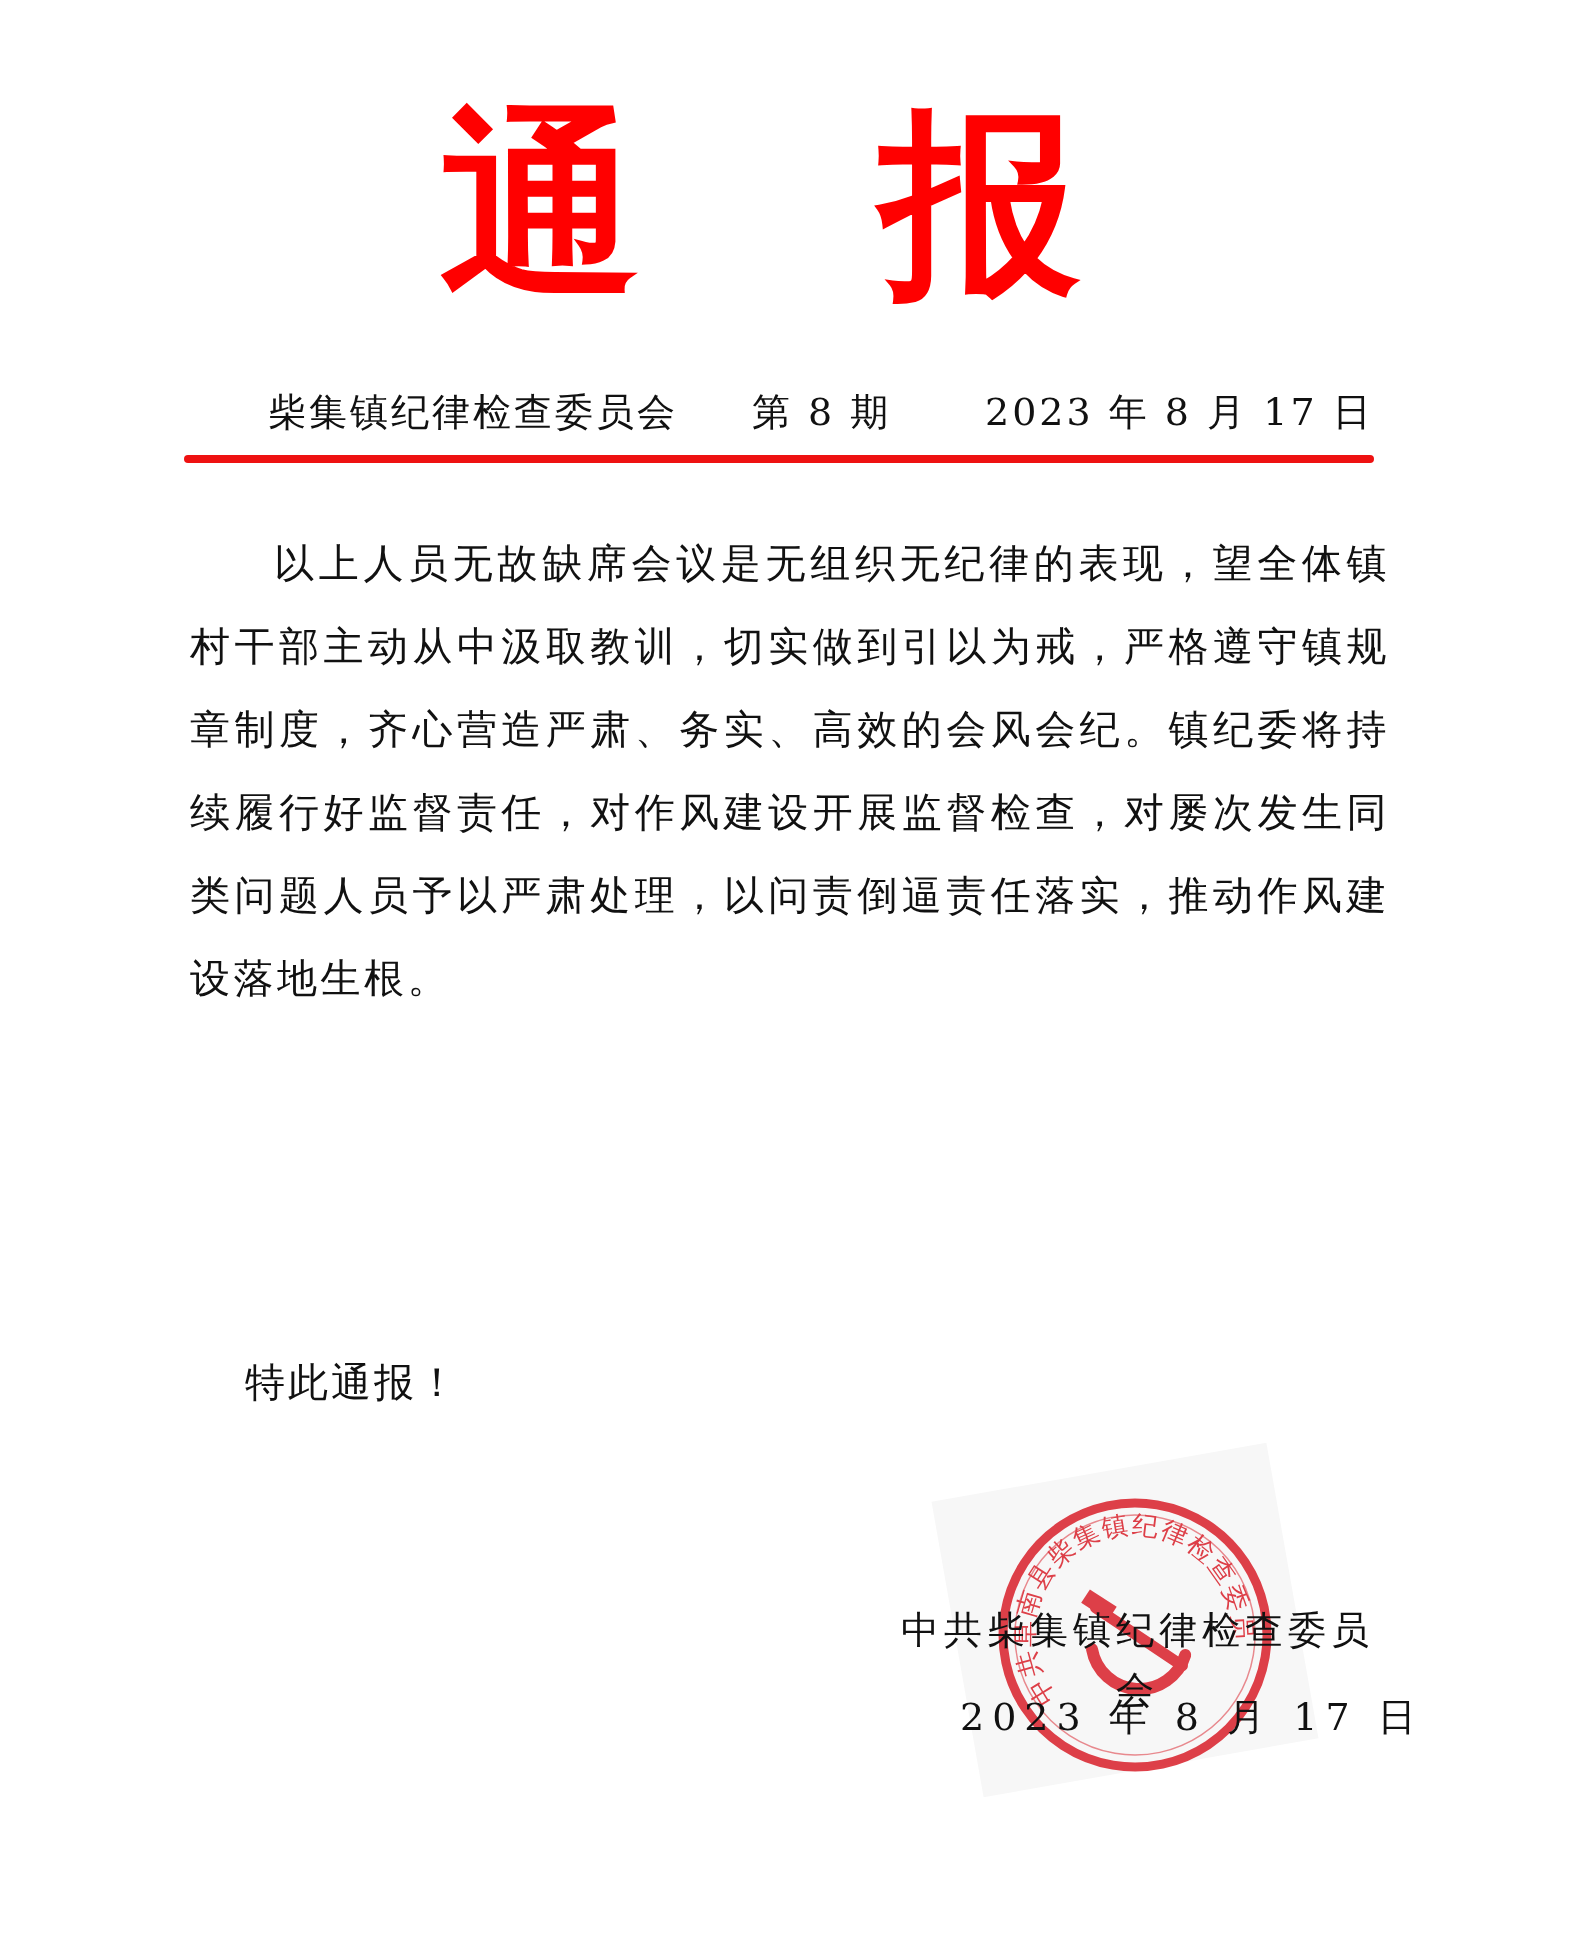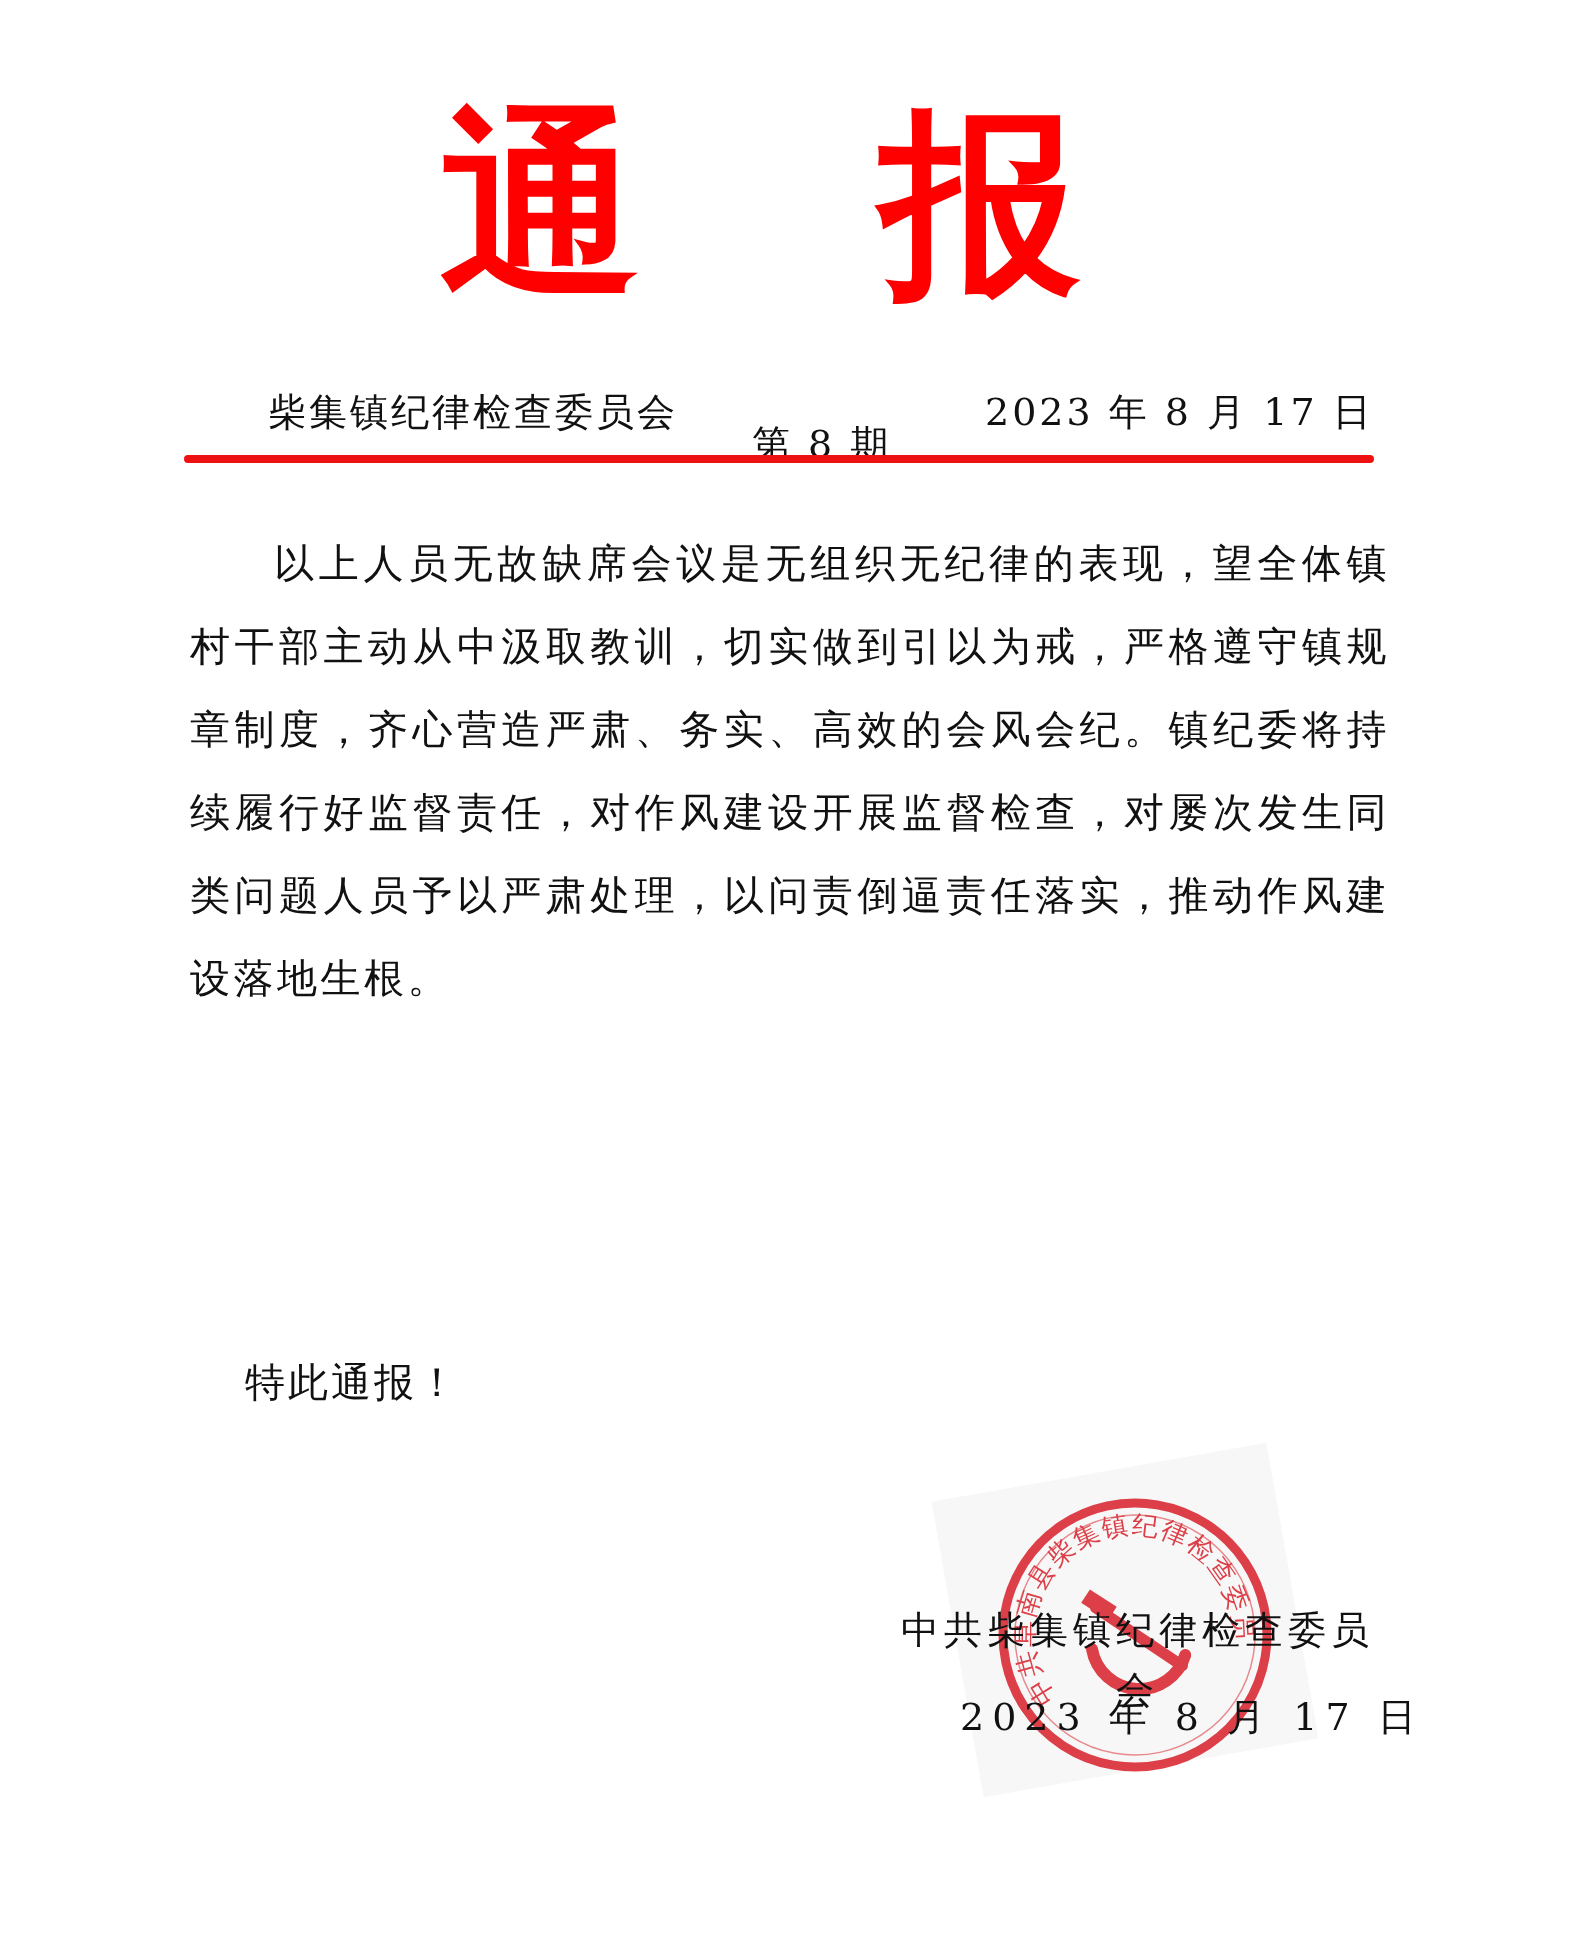--- a/index.html
+++ b/index.html
@@ -40,21 +40,21 @@
       left: 0;
       width: 1587px;
       height: 60px;
       font-size: 38px;
       line-height: 60px;
       color: #111;
       letter-spacing: 3px;
     }
     .issue-line span { position: absolute; top: 0; white-space: nowrap; }
     .issue-org { left: 268px; }
-    .issue-no { left: 752px; margin-top: 32px; }
+    .issue-no { left: 752px; }
     .issue-date { left: 985px; }
 
     .red-rule {
       position: absolute;
       top: 455px;
       left: 184px;
       width: 1190px;
       height: 8px;
       background: #ee1111;
       border-radius: 4px;

